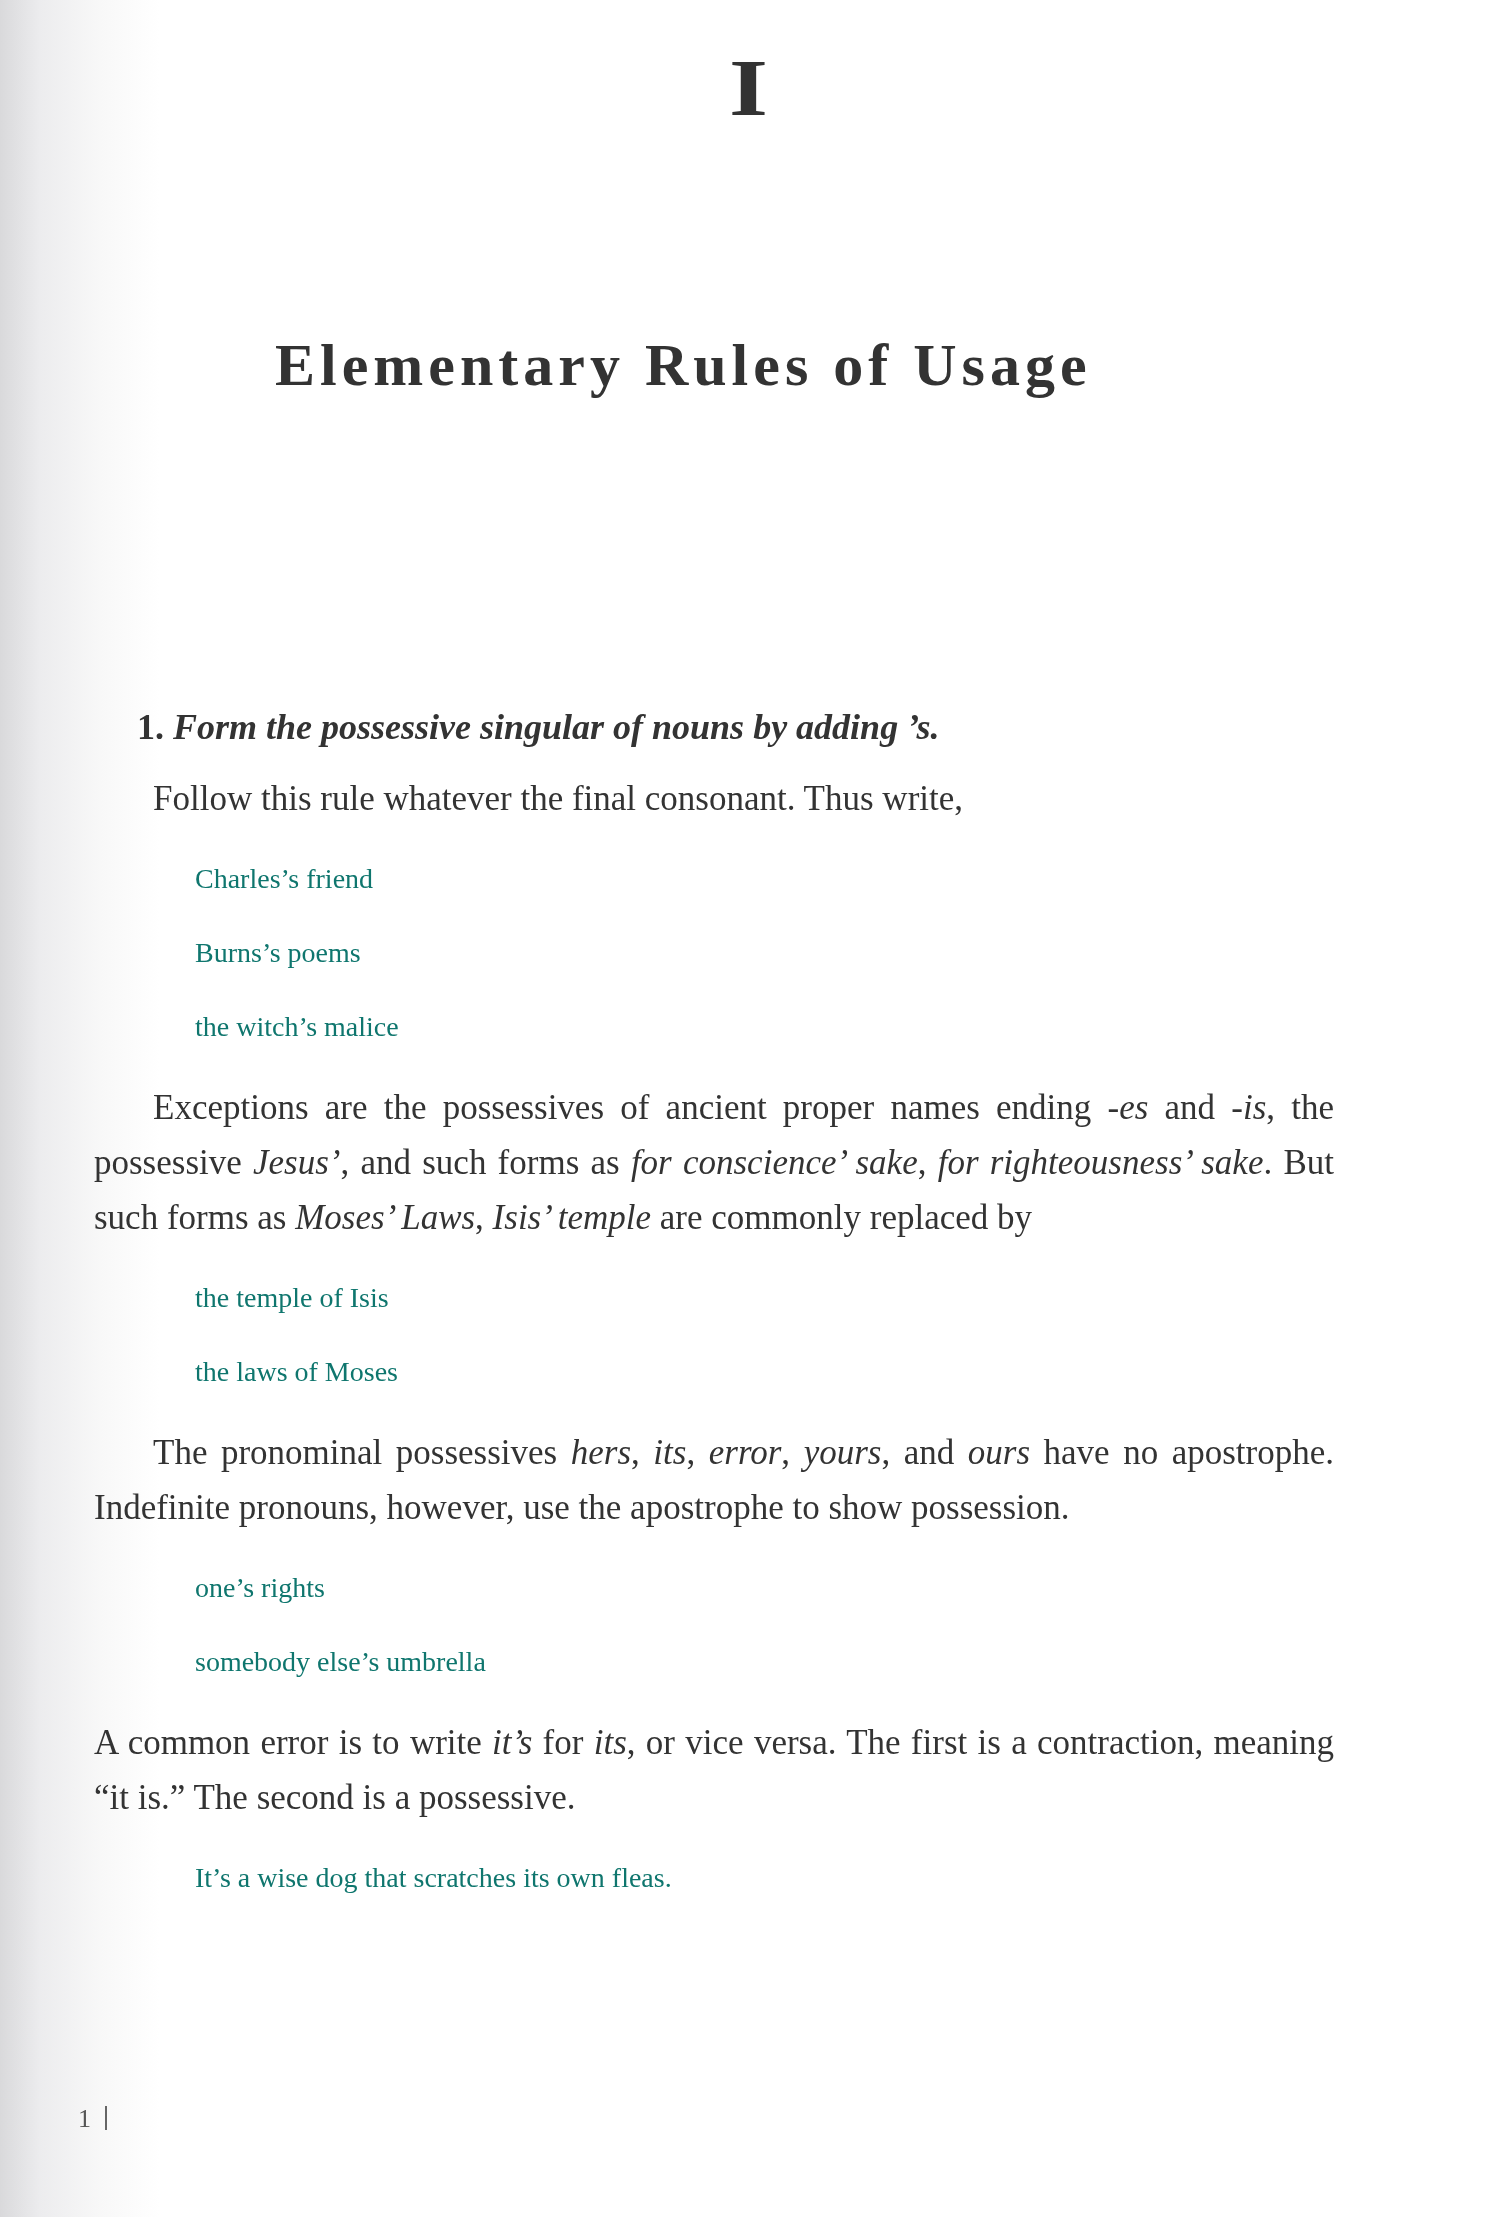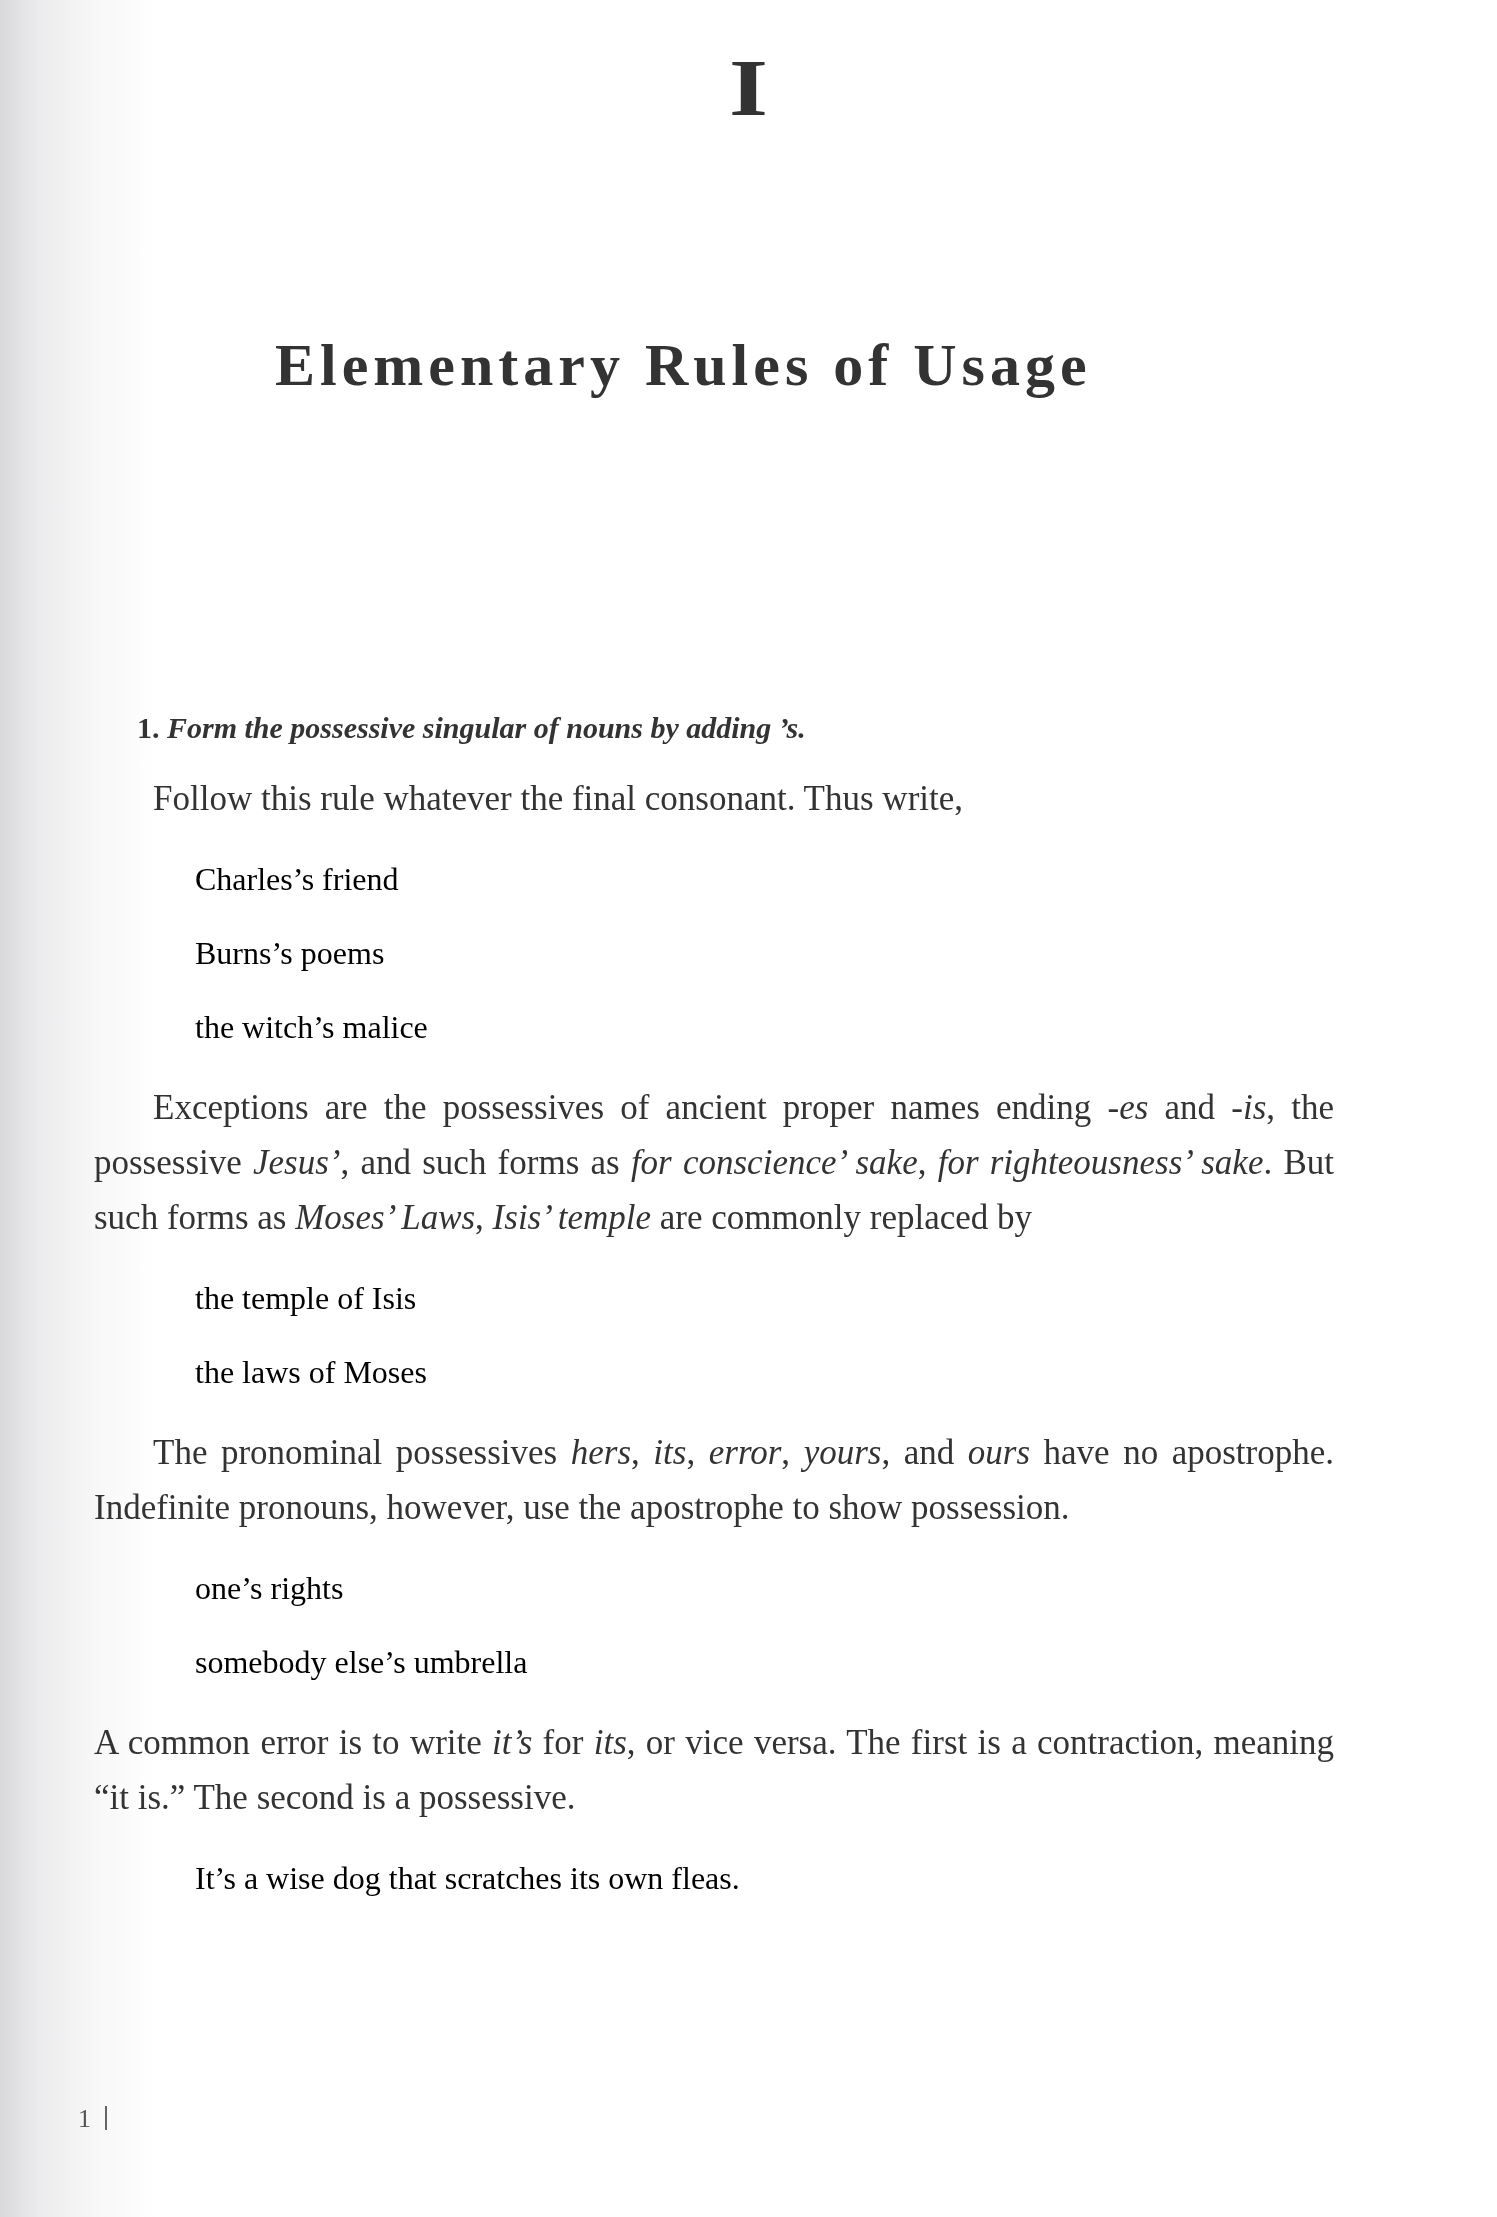--- a/index.html
+++ b/index.html
@@ -17,27 +17,27 @@
   .chapter-title {
     position: absolute; left: 275px; width: 880px; top: 335px;
     font-size: 60px; font-weight: bold; letter-spacing: 5px;
     line-height: 1; color: #333; white-space: nowrap;
   }
   .content {
     position: absolute; left: 78px; width: 1272px; top: 700px;
     font-size: 35px; line-height: 55px; color: #333;
   }
   .rule-heading {
-    margin: 0 0 0 59px; font-weight: bold; font-size: 30px; line-height: 55px; white-space: nowrap;
+    margin: 0 0 0 59px; font-weight: bold; font-size: 36px; line-height: 55px; white-space: nowrap;
   }
   .rule-heading .rule-text { font-style: italic; }
   .para { margin: 16px; text-align: justify; text-align-last: left; }
   .para.indent { text-indent: 59px; }
   .examples { margin: 14px 0 14px 117px; }
-  .example { font-size: 32px; line-height: 74px; height: 74px; white-space: nowrap; color: #000000; }
+  .example { font-size: 28px; line-height: 74px; height: 74px; white-space: nowrap; color: #0f766e; }
   .it { font-style: italic; }
   .page-number {
     position: absolute; left: 78px; top: 2104px; font-size: 26px; color: #555;
   }
   .page-rule { display: inline-block; width: 2px; height: 24px; background: #666; margin-left: 14px; vertical-align: -3px; }
 </style>
 </head>
 <body>
 
 <div class="chapter-num">I</div>

